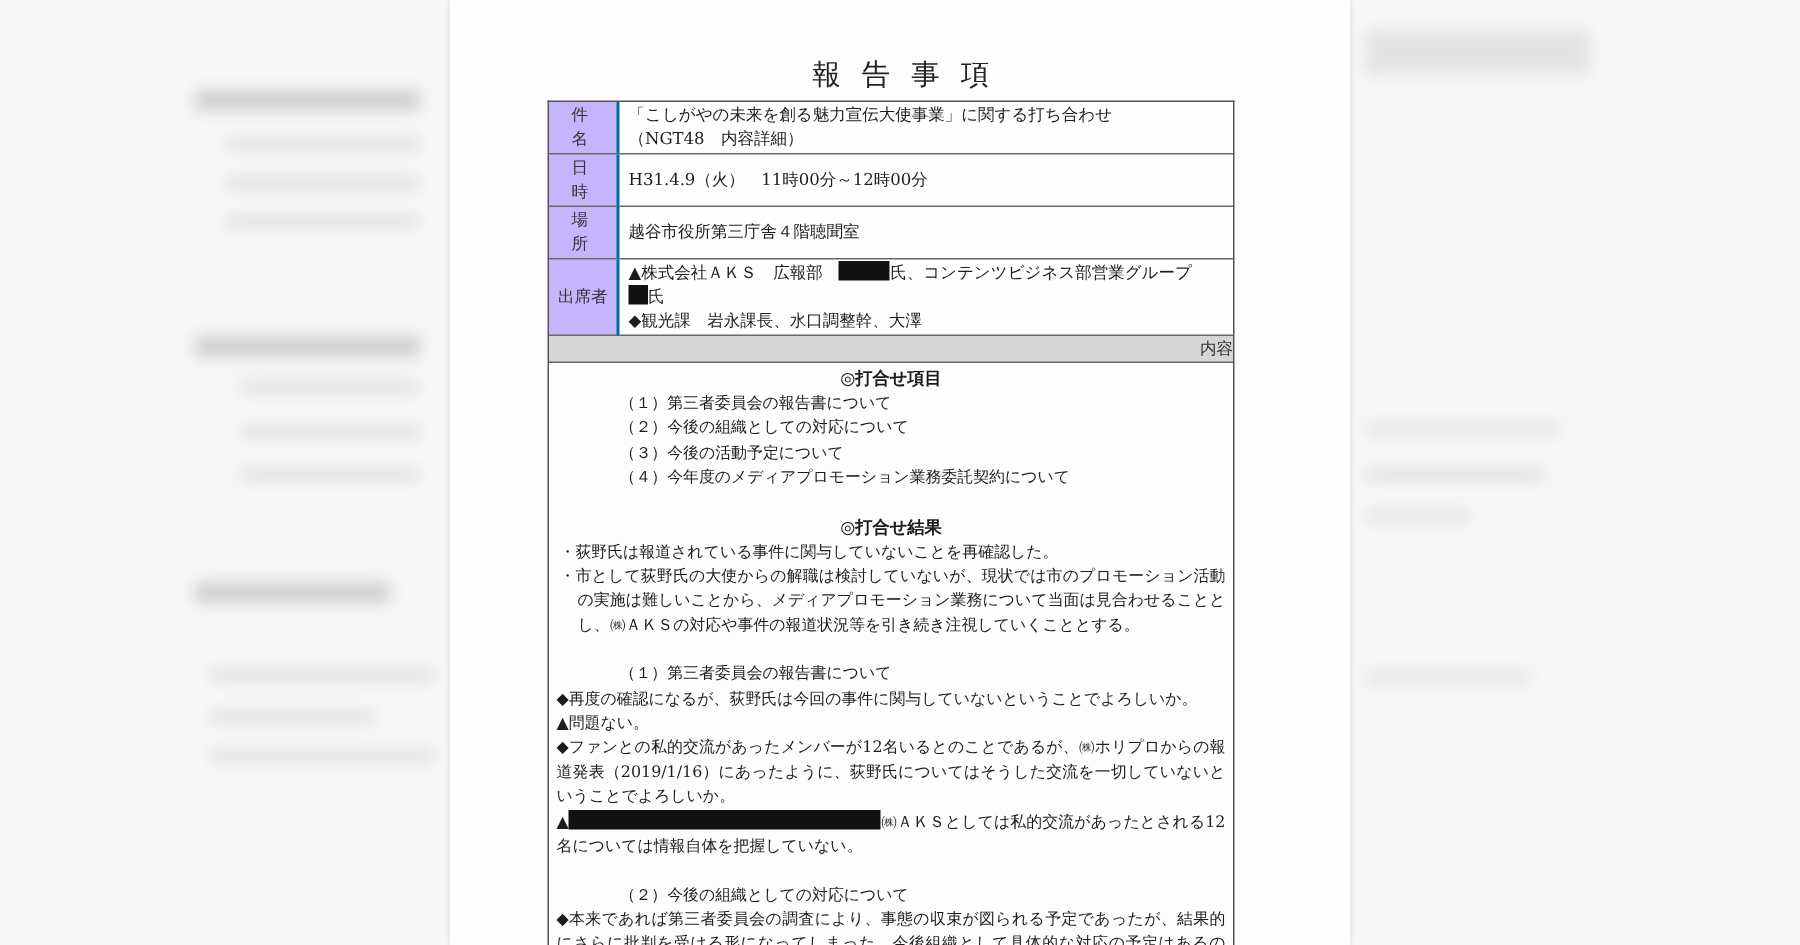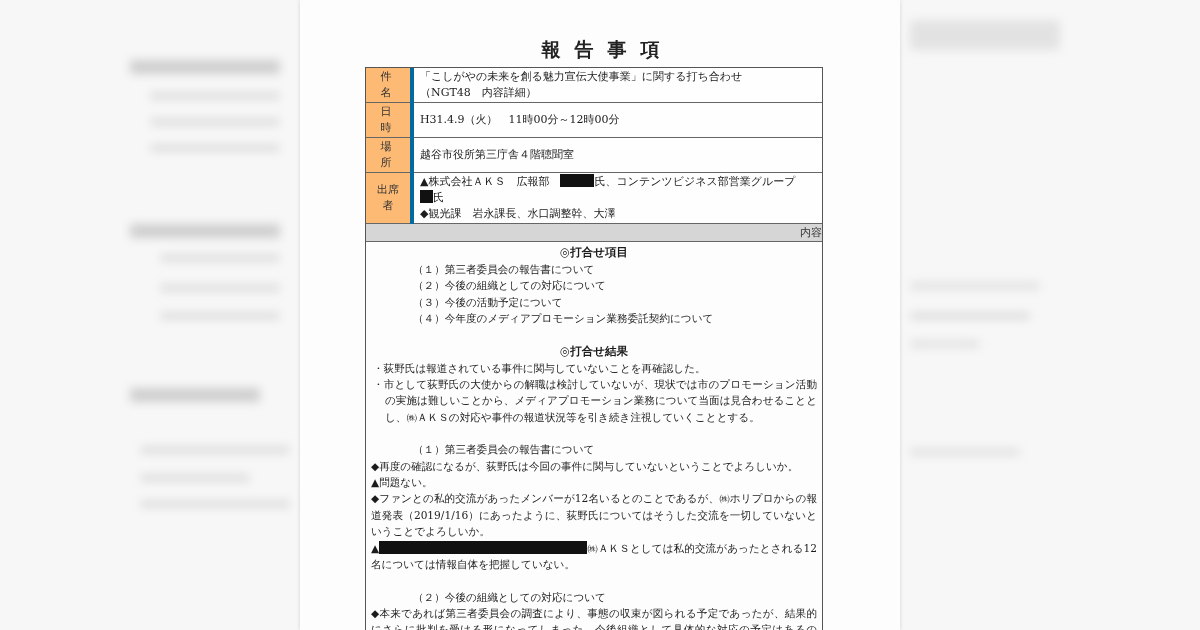--- a/index.html
+++ b/index.html
@@ -7,27 +7,27 @@
     body { position: relative; font-family: "DejaVu Serif", "Liberation Serif", serif; color: #1c1c1c; }
 
     
     .side { position: absolute; top: 0; height: 630px; width: 300px; background: #f7f7f7; overflow: hidden; }
     .side.left { left: 0; }
     .side.right { right: 0; }
     .side .ghost { position: absolute; background: #cfcfcf; filter: blur(5px); border-radius: 3px; }
 
     .paper { position: absolute; left: 300px; top: 0; width: 600px; height: 630px; background: #fdfdfd; box-shadow: 0 0 4px rgba(0,0,0,0.15); overflow: hidden; }
 
-    .title { position: absolute; top: 37px; left: 0; width: 615px; text-align: center; font-size: 19px; font-weight: bold; letter-spacing: 14px; font-family: "DejaVu Sans", sans-serif; color: #222; }
+    .title { position: absolute; top: 37px; left: 0; width: 615px; text-align: center; font-size: 19px; font-weight: normal; letter-spacing: 14px; font-family: "DejaVu Sans", sans-serif; color: #222; }
 
     .sheet { position: absolute; left: 65px; top: 67px; width: 458px; border: 1px solid #555; border-bottom: none; height: 600px; }
 
     table.meta { width: 100%; border-collapse: collapse; font-size: 11px; }
     table.meta td { border-bottom: 1px solid #666; padding: 1px 6px; vertical-align: middle; line-height: 16px; }
-    table.meta td.lbl { width: 46px; background: #fdba74; text-align: center; border-right: 4px solid #0369a1; letter-spacing: 4px; color: #333; }
+    table.meta td.lbl { width: 46px; background: #c4b5fd; text-align: center; border-right: 2px solid #0369a1; letter-spacing: 4px; color: #333; }
     table.meta td.val { background: #fefefe; }
     .content-head { background: #d6d6d6; text-align: right; border-bottom: 1px solid #666; font-size: 11px; line-height: 17px; color: #333; }
 
     .body { padding: 2px 5px 0 5px; font-size: 10.6px; line-height: 16.4px; }
     .sec-head { font-family: "DejaVu Sans", sans-serif; font-weight: bold; font-size: 11.5px; line-height: 17px; text-align: center; }
     .item { padding-left: 2px; margin-left: 40px; }
     .bullet { padding-left: 14px; text-indent: -12px; }
     .gap { height: 16px; }
     .redact { display: inline-block; background: #111; height: 13px; vertical-align: -2px; }
     .justify { text-align: justify; }

